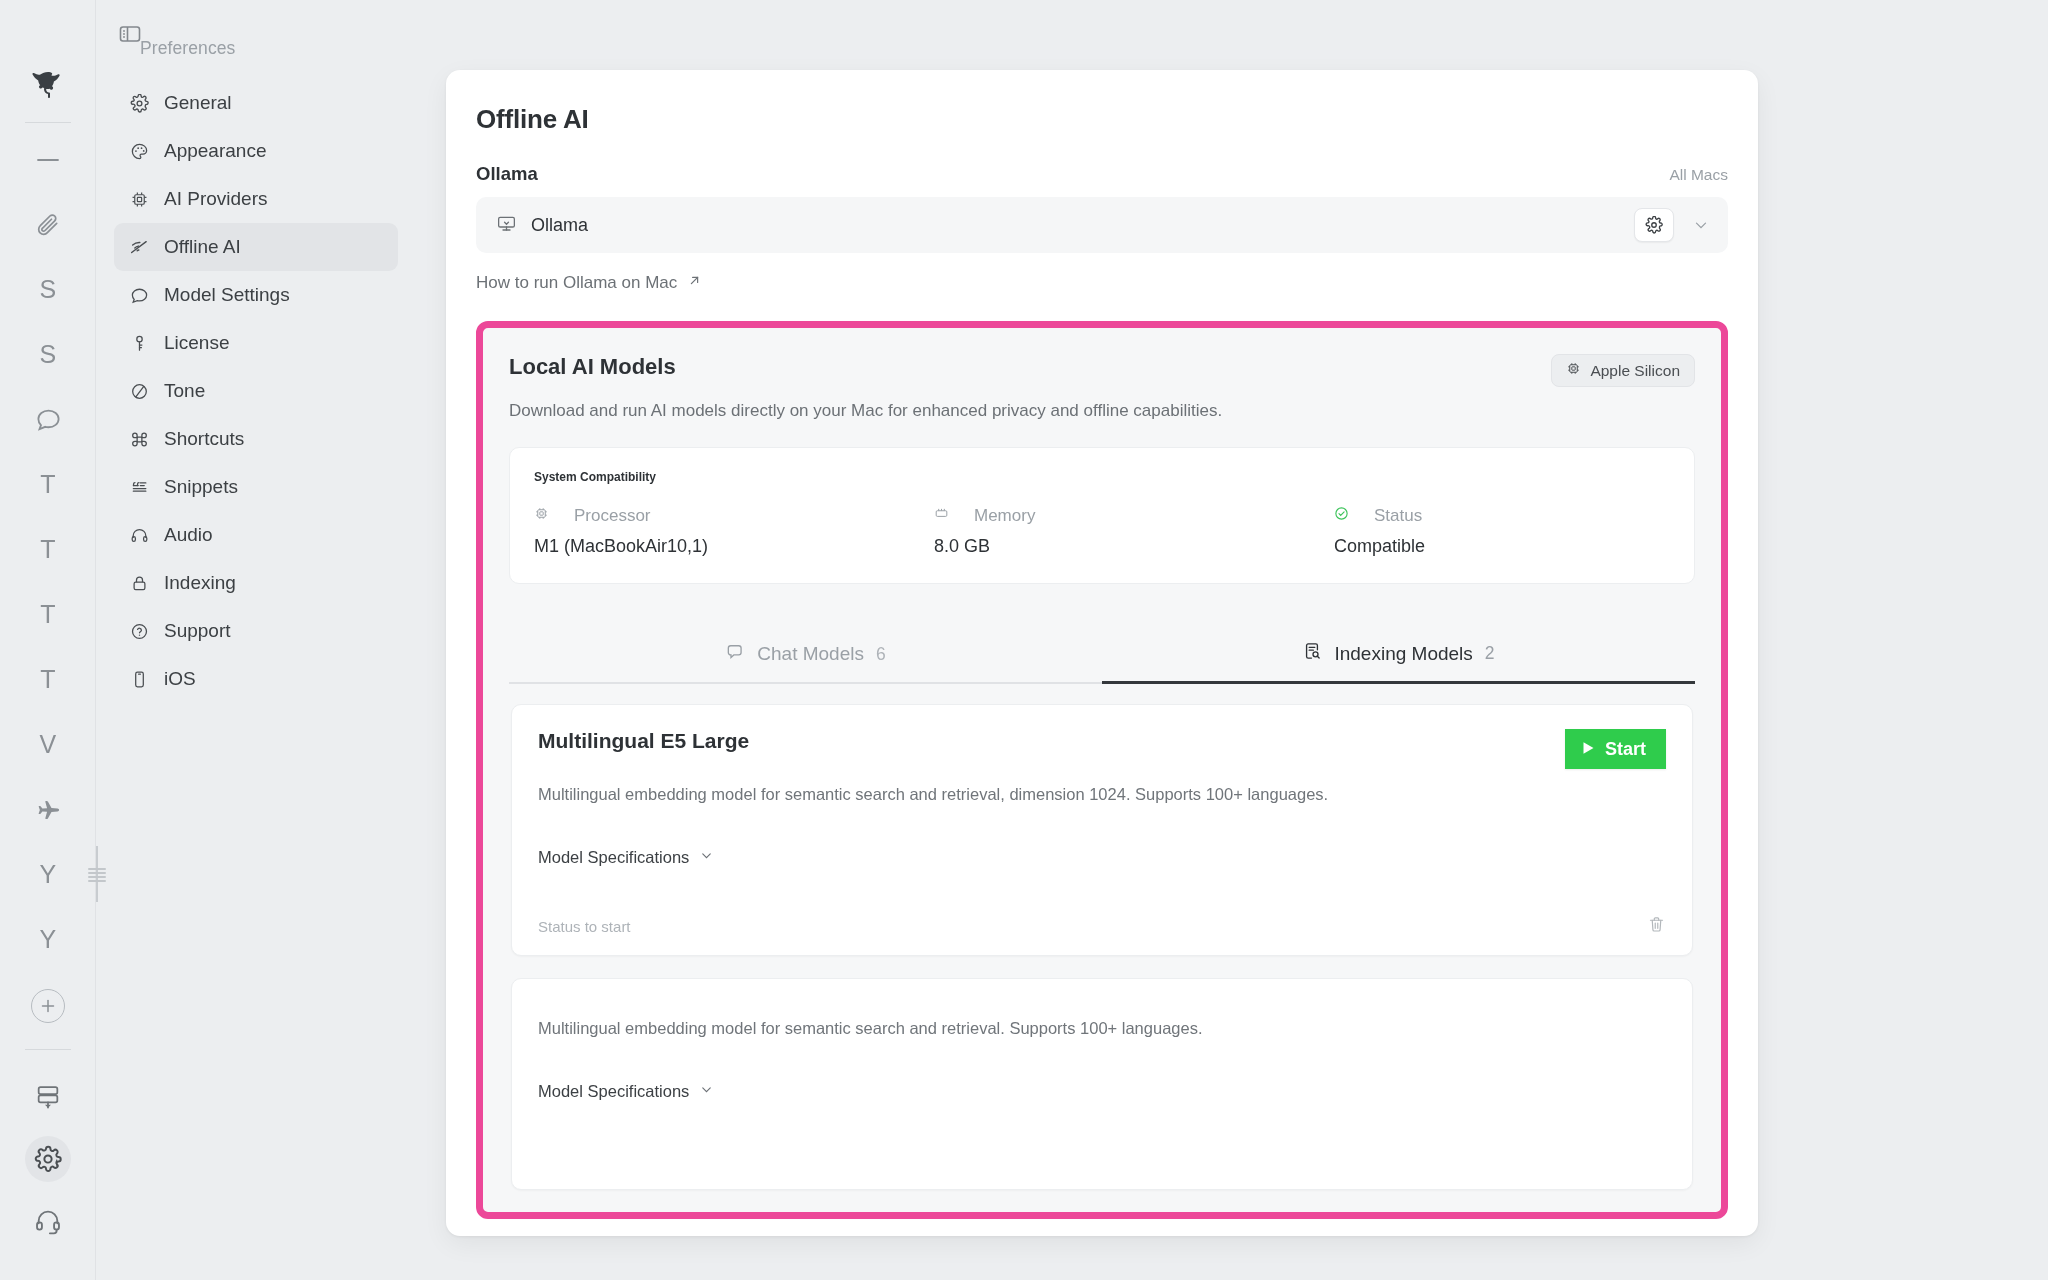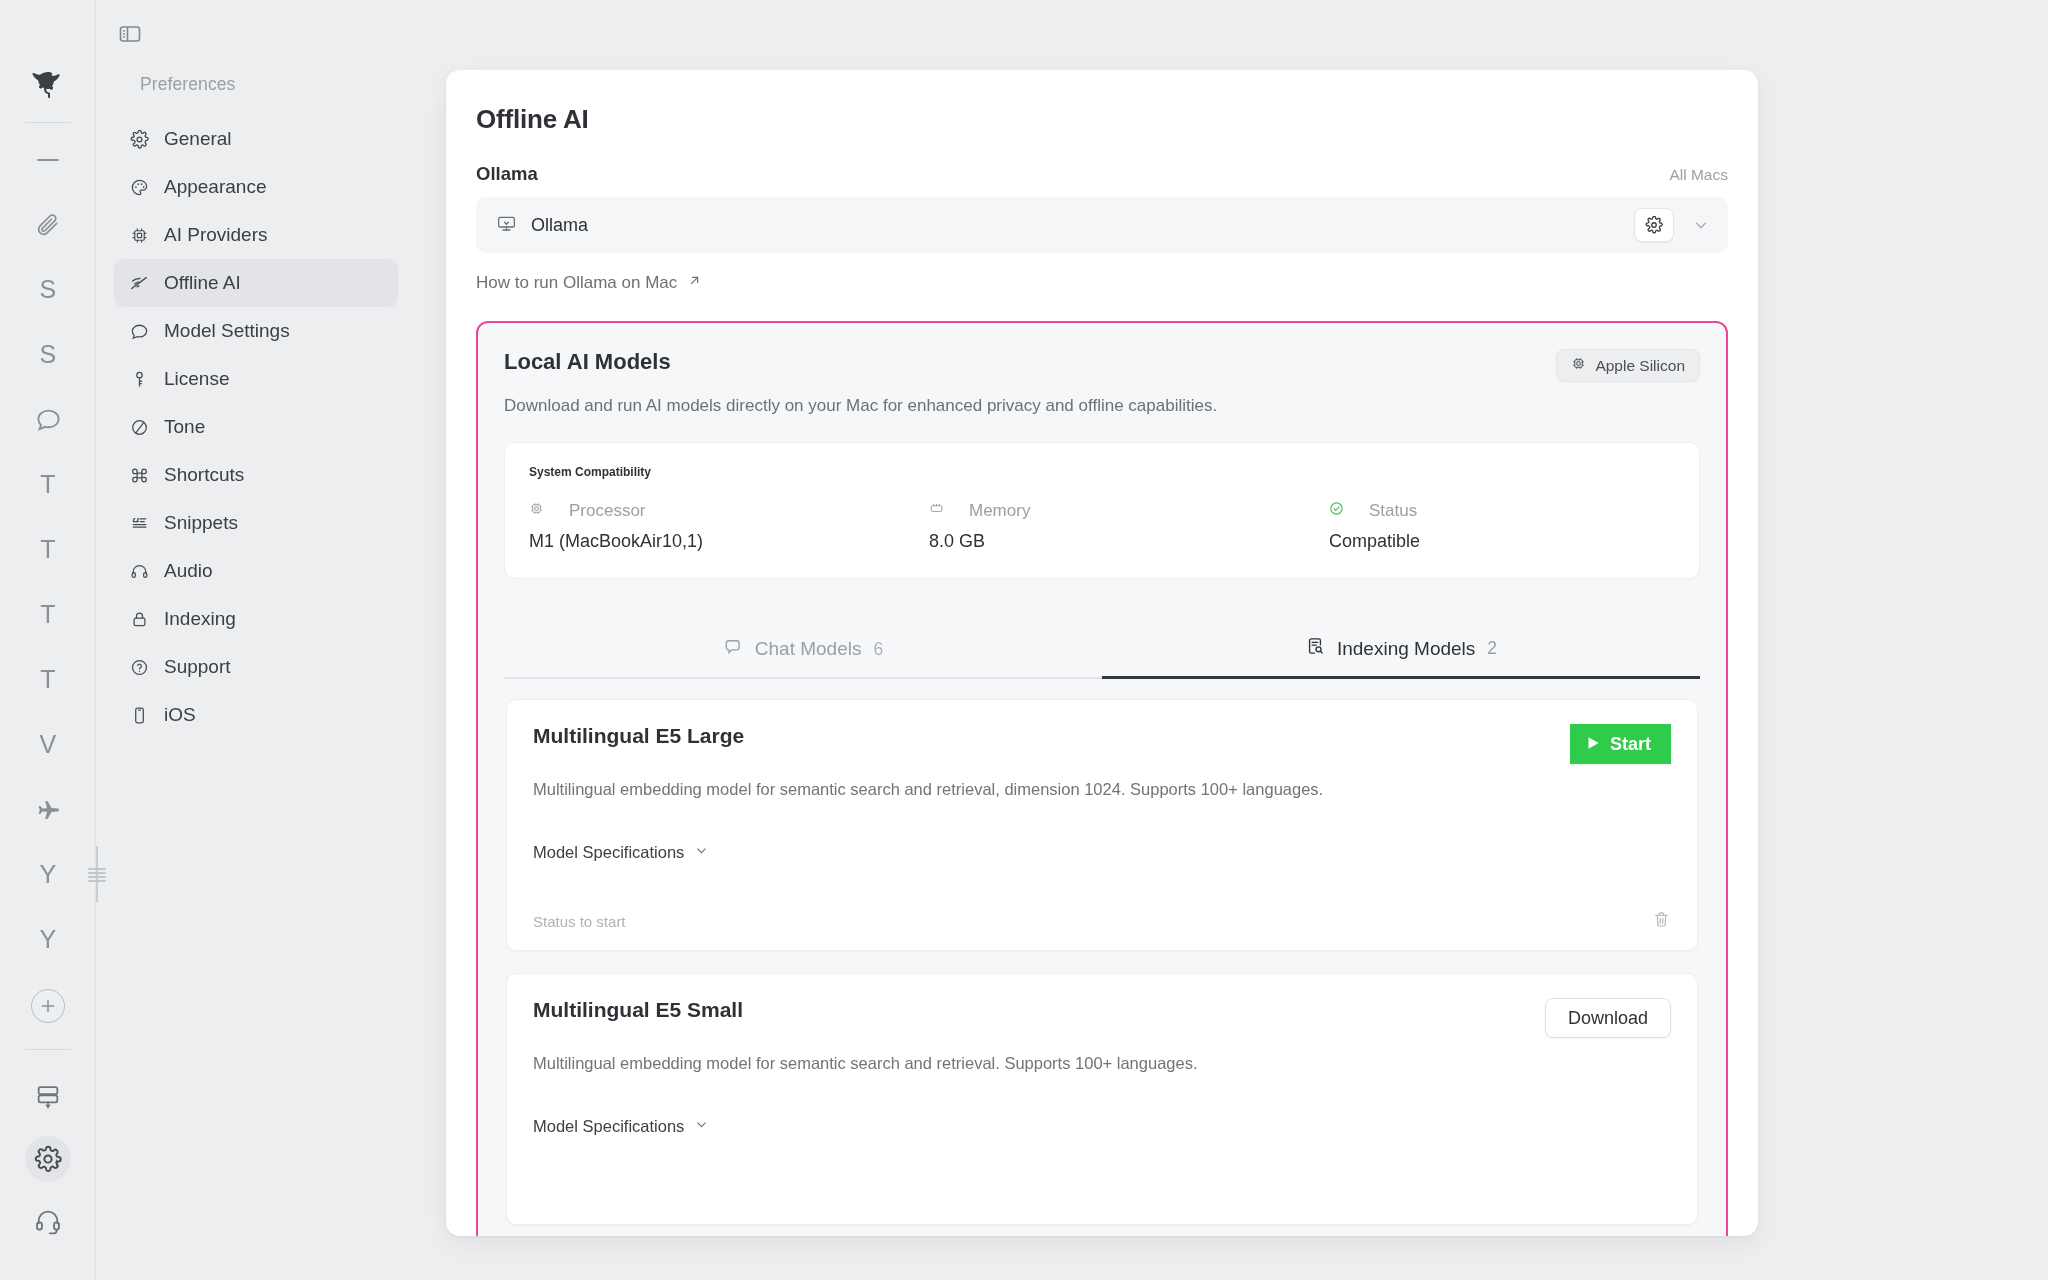--- a/index.html
+++ b/index.html
@@ -57,21 +57,21 @@
     width: 18px; height: 14px;
     display:flex; flex-direction:column; justify-content:space-between;
   }
   .drag-handle i { display:block; height:1.6px; background:#c3c7cb; border-radius:1px; }
   .drag-line { position:absolute; left:96px; top:846px; width:1.6px; height:56px; background:#c8ccd0; }
 
   
   .prefs {
     width: 320px; flex: 0 0 320px;
     background: #eceef0;
-    padding-top: 74px;
+    padding-top: 38px;
   }
   .prefs-title {
     font-size: 17.5px; color:#9aa0a6; font-weight: 400;
     padding-left: 44px; margin-bottom: 20px; letter-spacing:.1px;
   }
   .nav { padding: 0 18px; }
   .nav-item {
     display:flex; align-items:center; gap: 14px;
     height: 48px; padding: 0 14px;
     border-radius: 9px;
@@ -124,21 +124,21 @@
     box-shadow: 0 1px 1.5px rgba(0,0,0,.05);
   }
   .chev-btn { width: 30px; height: 30px; display:flex; align-items:center; justify-content:center; color:#9aa0a6; }
 
   .howto { margin-top: 20px; display:flex; align-items:center; gap: 10px; font-size: 17px; color:#6c7176; }
 
   
   .models-card {
     margin-top: 28px;
     background: #f6f7f8;
-    border: 2px solid #ec4899;
+    border: 7px solid #ec4899;
     border-radius: 12px;
     padding: 26px 26px 0 26px;
   }
   .models-head { display:flex; align-items:flex-start; justify-content:space-between; }
   .models-title { font-size: 22px; font-weight: 700; color:#2e3236; }
   .models-sub { margin-top: 14px; font-size: 17px; color:#6c7176; }
   .chip {
     display:flex; align-items:center; gap: 9px;
     height: 33px; padding: 0 14px;
     border-radius: 8px; background: #eceef0; border:1px solid #e2e4e7;
@@ -665,26 +665,20 @@
                     <path d="M9.2 6.6V4.9c0-.7.6-1.3 1.3-1.3h3c.7 0 1.3.6 1.3 1.3v1.7"></path>
                     <path d="M6.6 6.6l.9 12.2c.05.8.7 1.4 1.5 1.4h6c.8 0 1.45-.6 1.5-1.4l.9-12.2"></path>
                     <line x1="10.4" y1="10.2" x2="10.4" y2="16.8"></line>
                     <line x1="13.6" y1="10.2" x2="13.6" y2="16.8"></line>
                   </svg>
                 </div>
               </div>
             </div>
 
             <div class="model-card">
-              <div class="model-top">
-                <div class="model-name">Multilingual E5 Small</div>
-                <div class="btn-download">
-                  <span>Download</span>
-                </div>
-              </div>
               <div class="model-desc">Multilingual embedding model for semantic search and retrieval. Supports 100+ languages.</div>
               <div class="specs">
                 <span>Model Specifications</span>
                 <span>
                   <svg width="15" height="15" viewBox="0 0 24 24" fill="none" stroke="#6c7176" stroke-width="1.8" stroke-linecap="round">
                       <path d="M6 9.5l6 6 6-6"></path>
                     </svg>
                 </span>
               </div>
               <div class="model-foot"></div>

